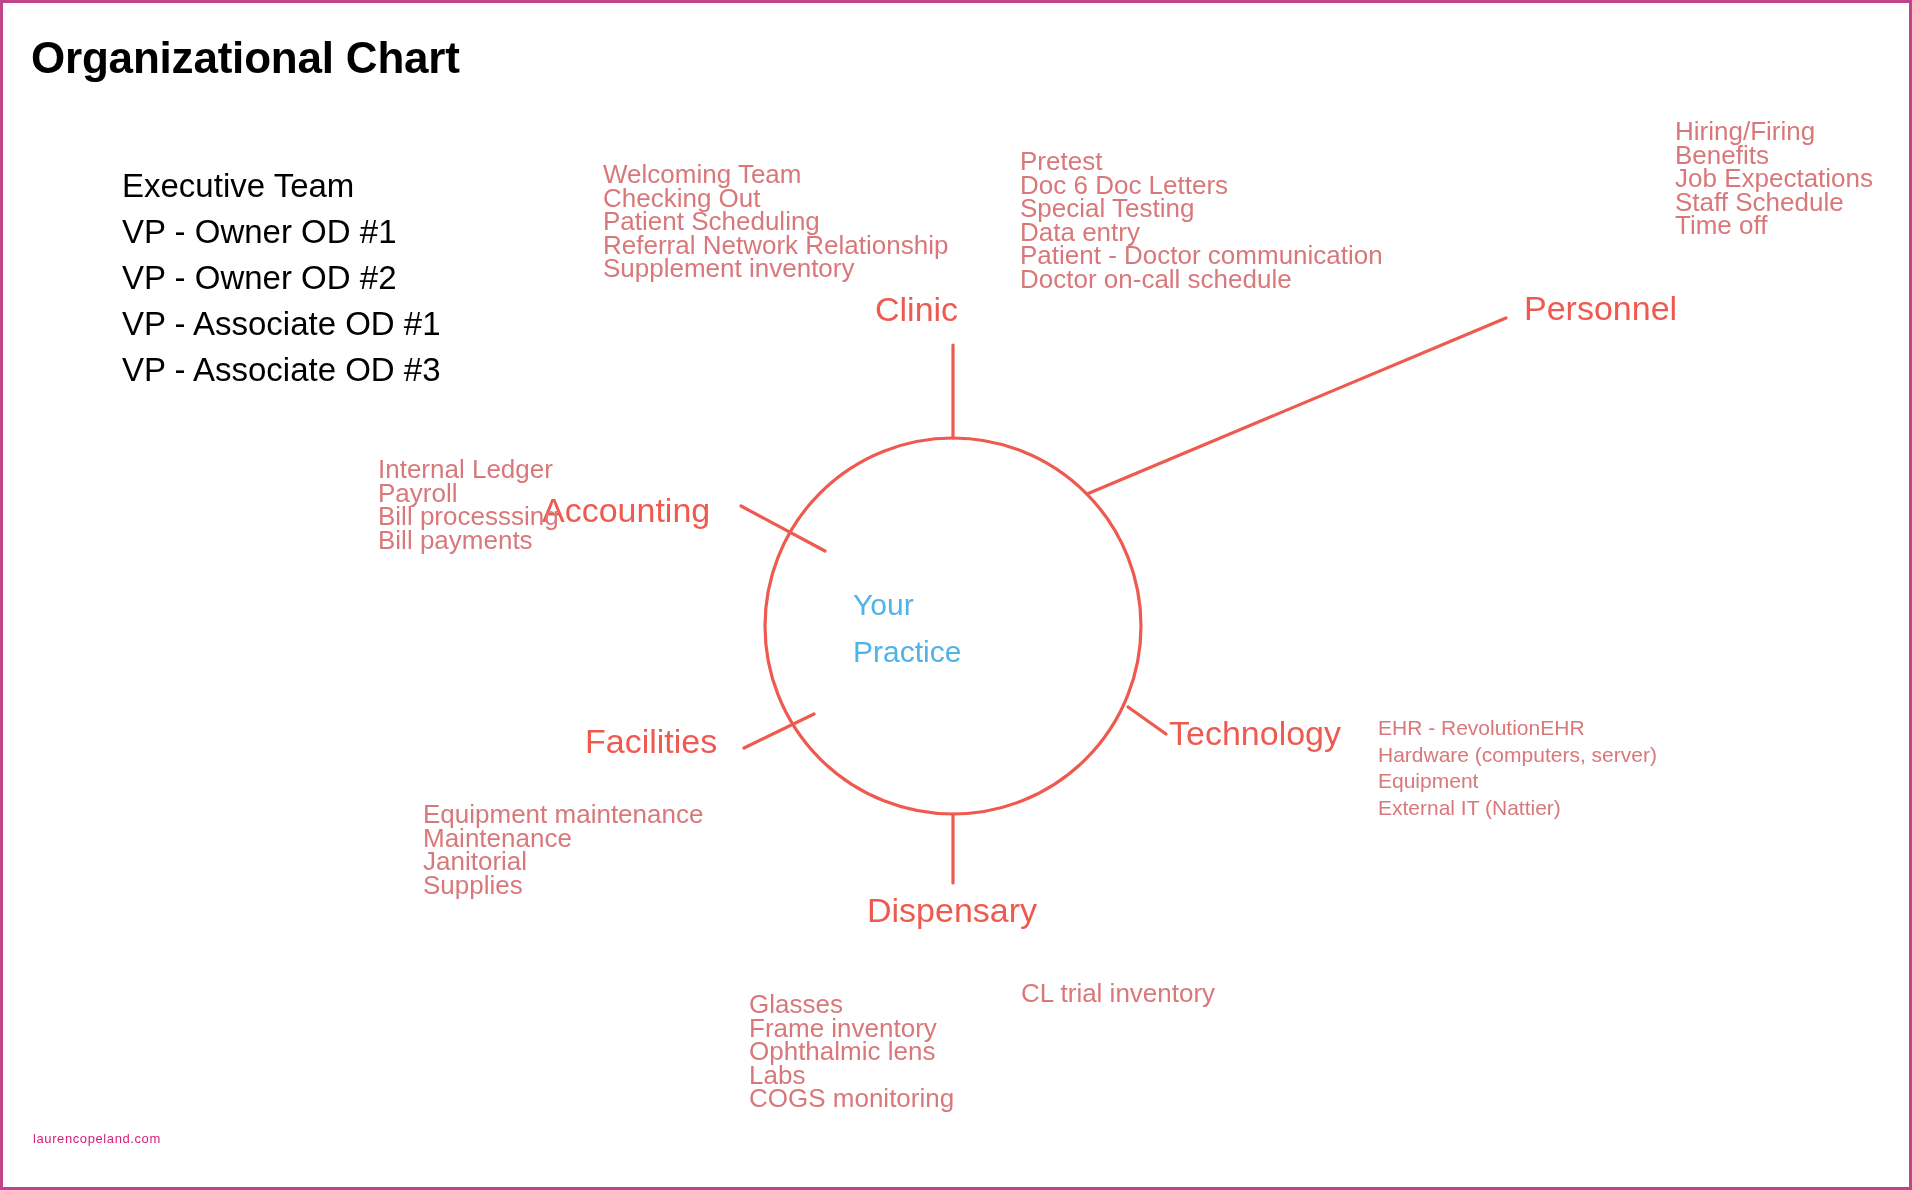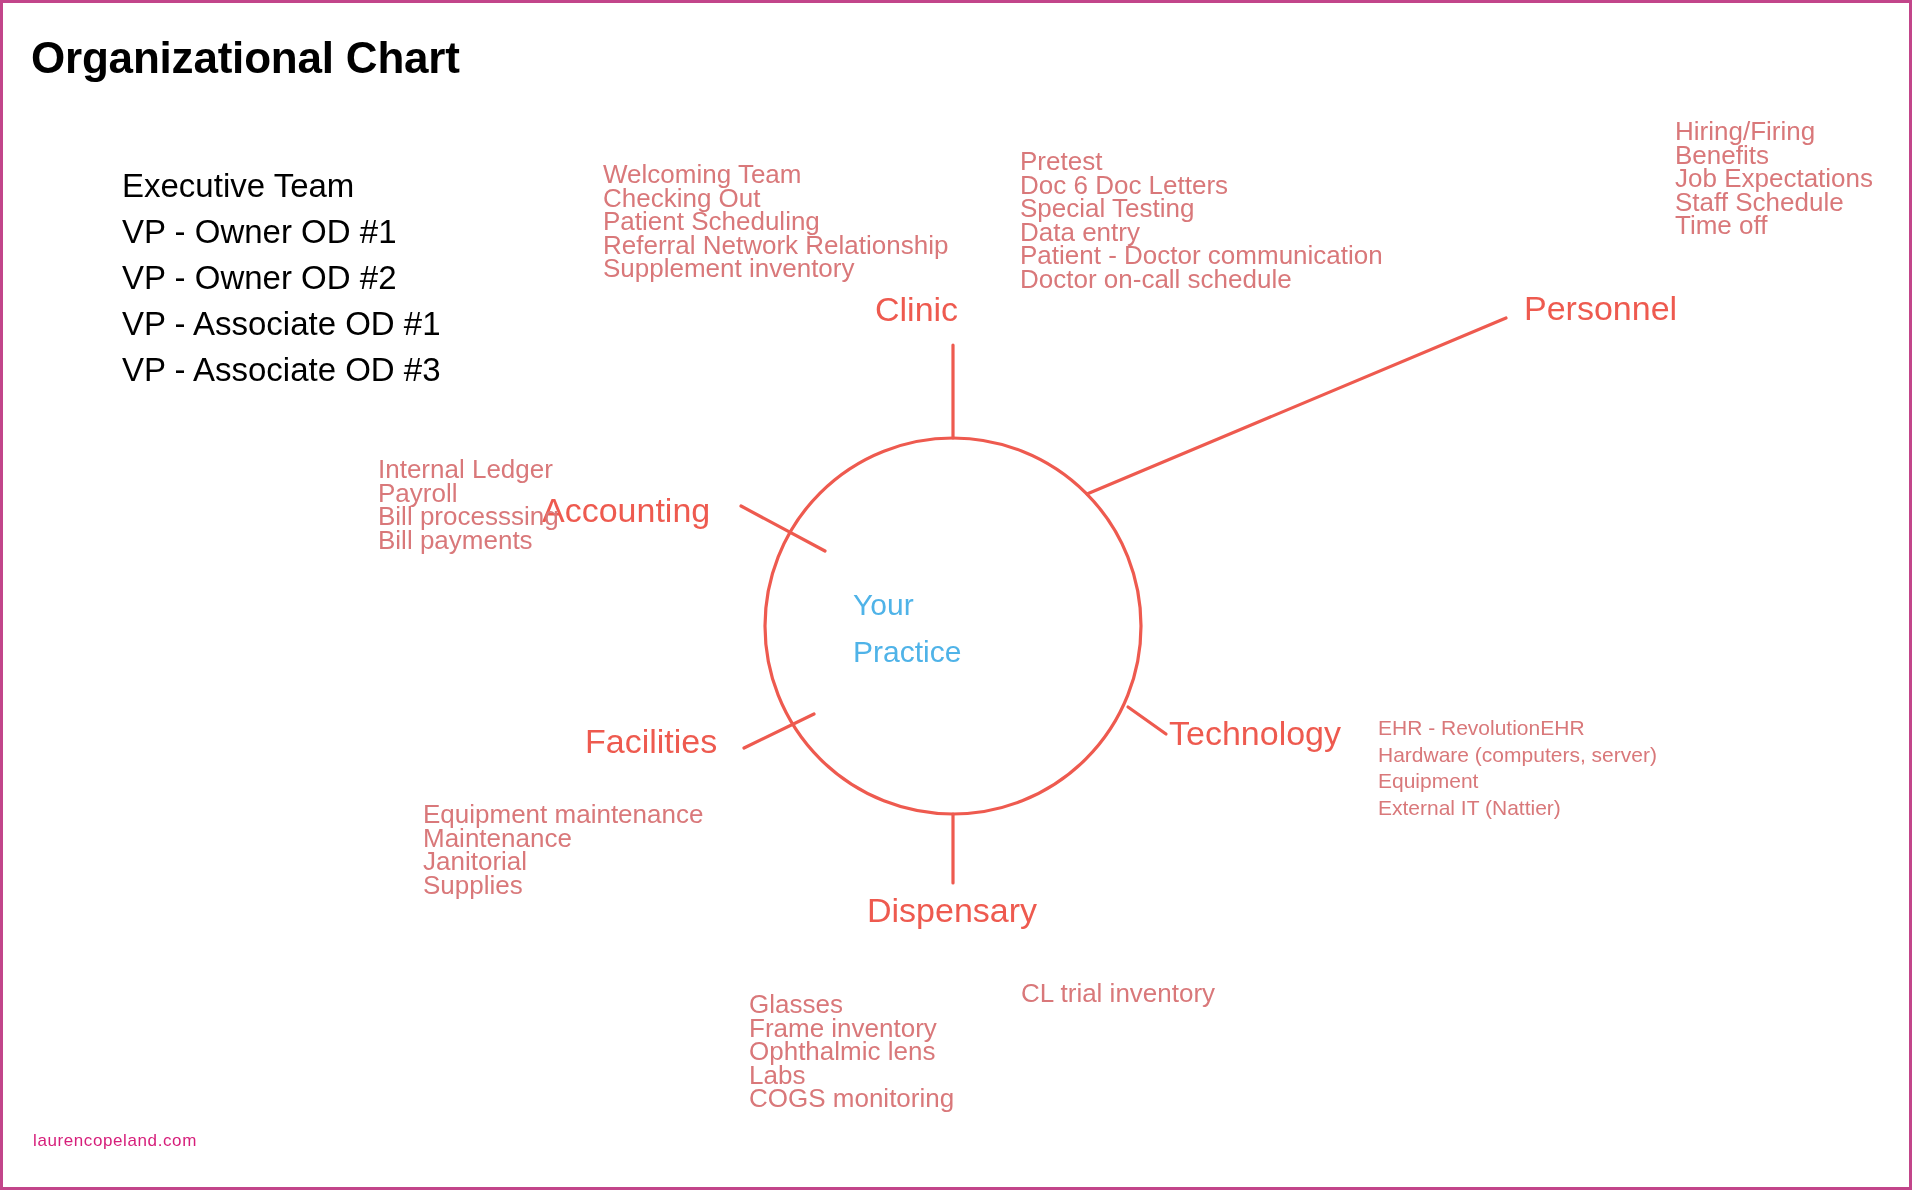--- a/index.html
+++ b/index.html
@@ -101,21 +101,21 @@
   .dl-facilities  { left: 420px;  top: 800px; }
   .dl-dispensary  { left: 746px;  top: 990px; }
   .dl-cltrial     { left: 1018px; top: 979px; }
   .dl-technology  { left: 1375px; top: 712px; font-size: 21px; line-height: 26.5px; }
 
   
   #footer {
     position: absolute;
     left: 30px;
     top: 1128px;
-    font-size: 17px;
+    font-size: 13px;
     color: #d61e7a;
     letter-spacing: 0.6px;
     white-space: nowrap;
   }
 </style>
 </head>
 <body>
 
 <div id="page">
 

